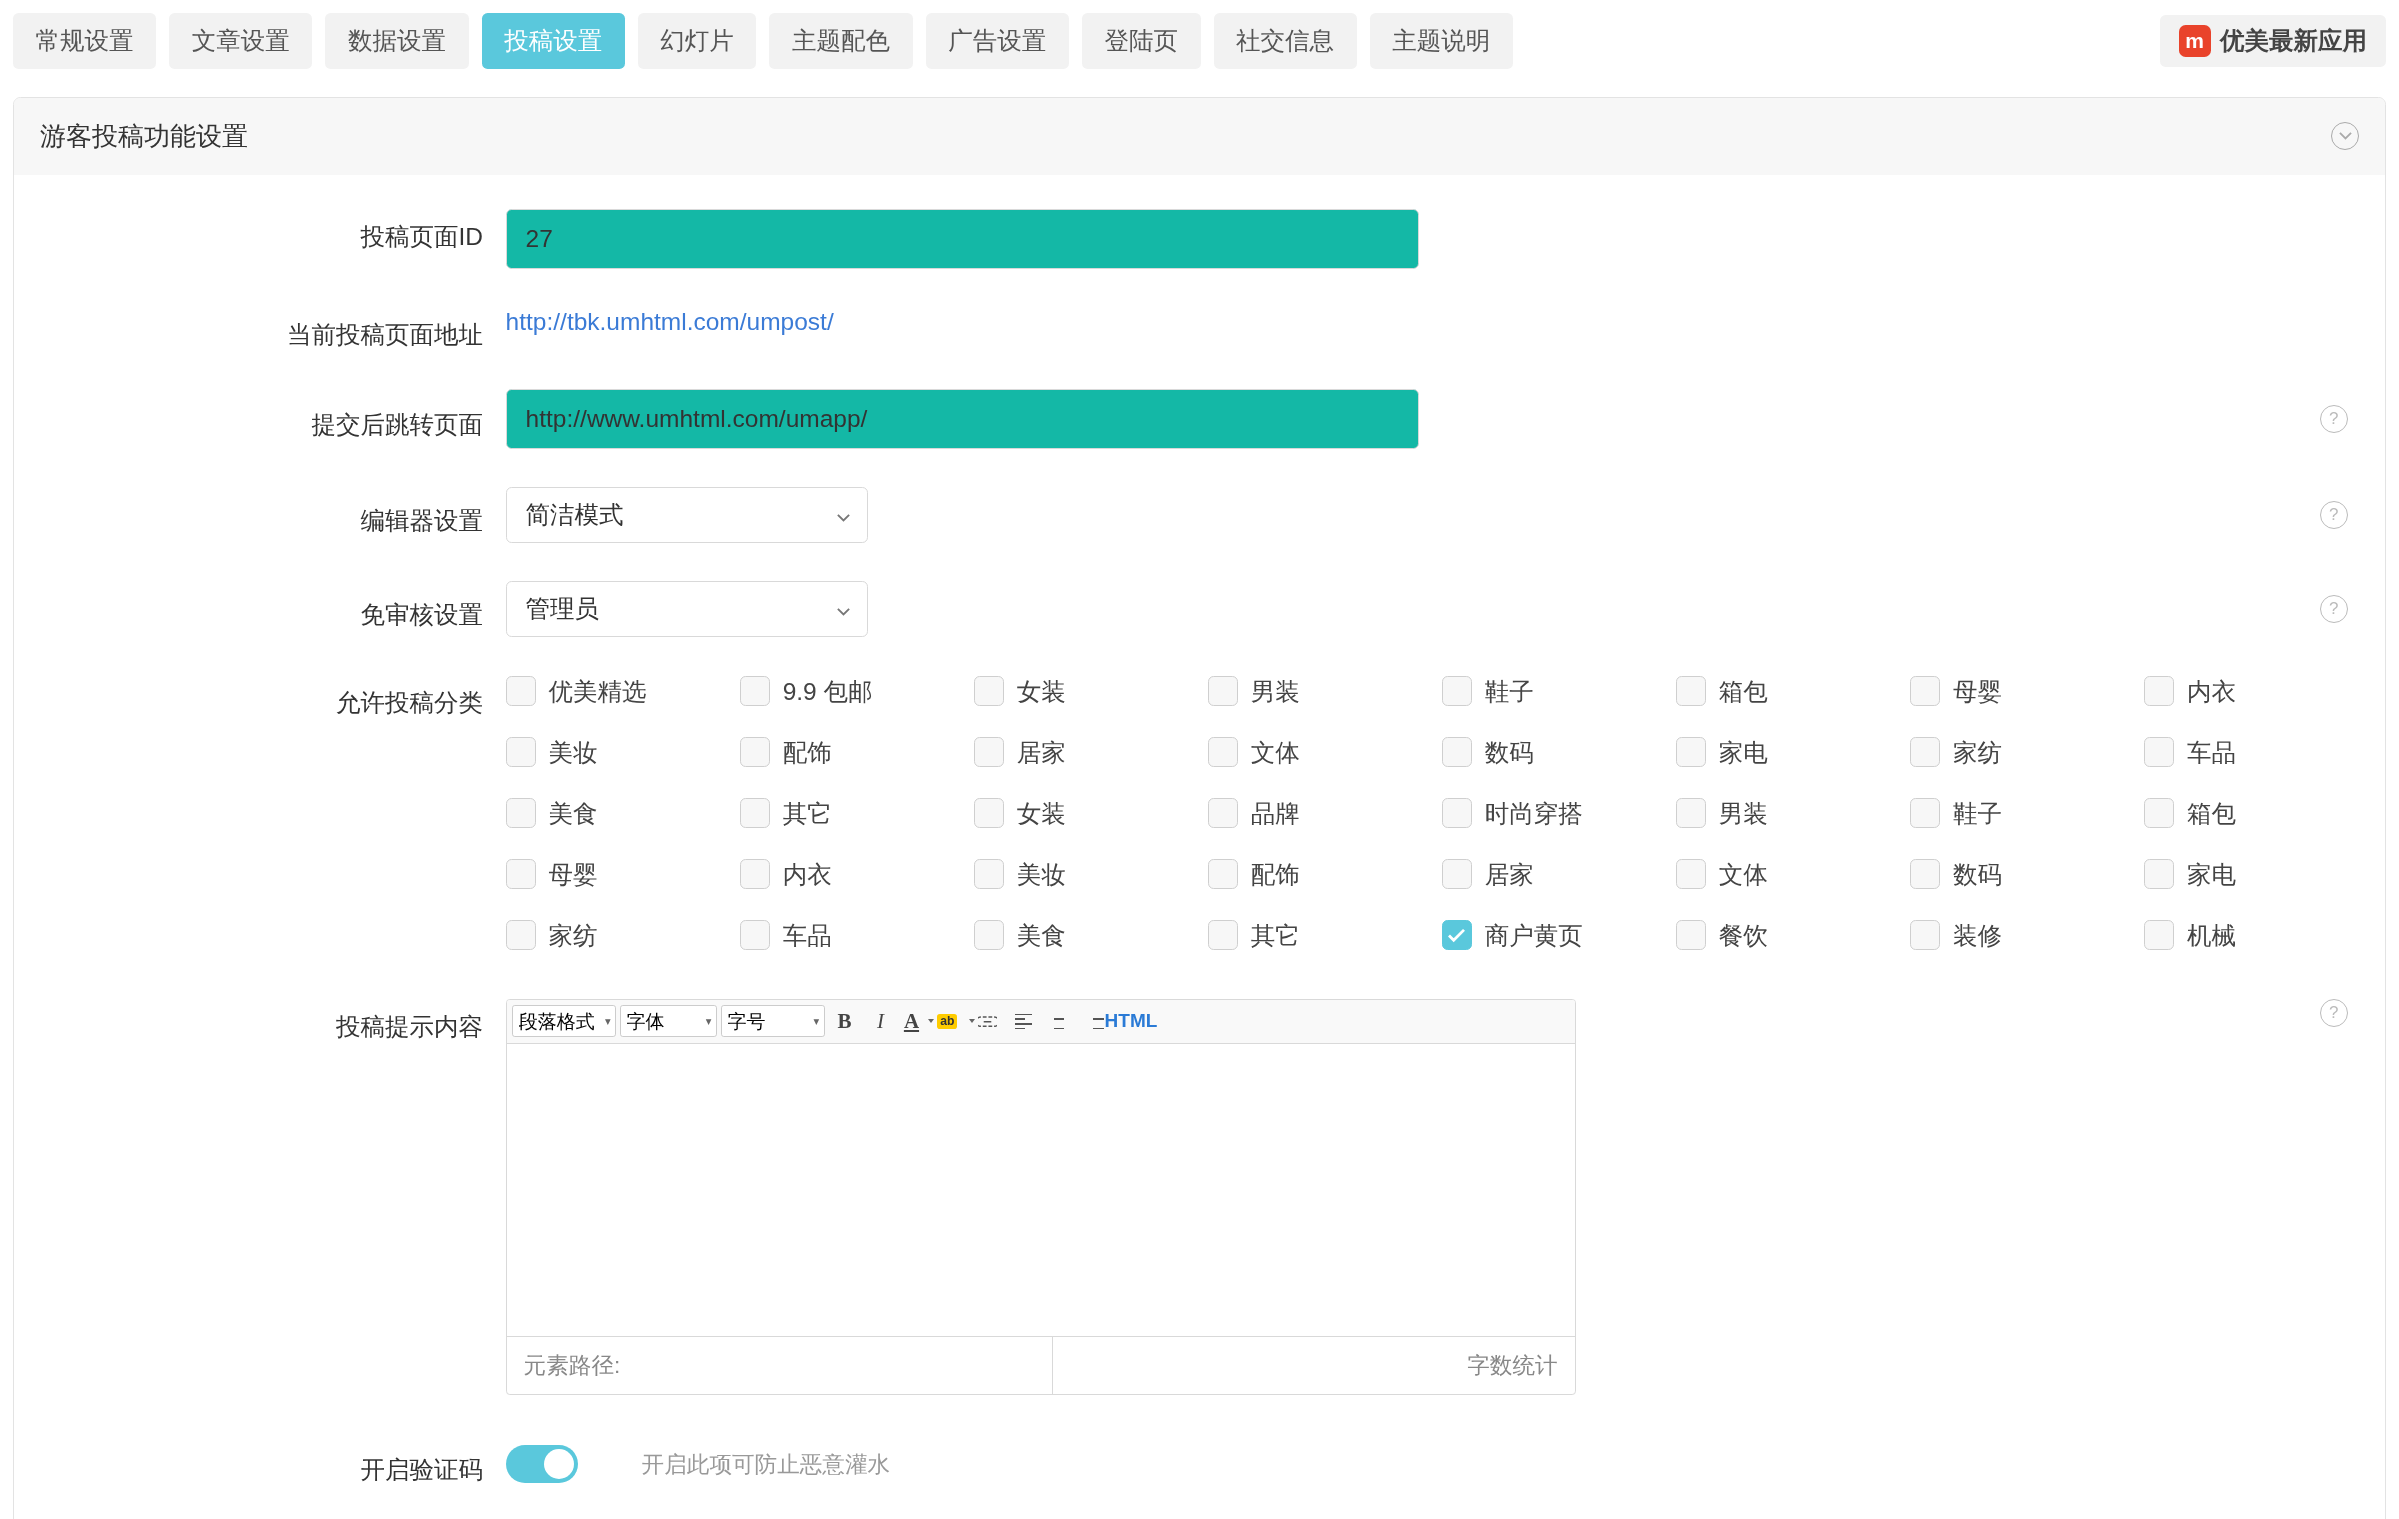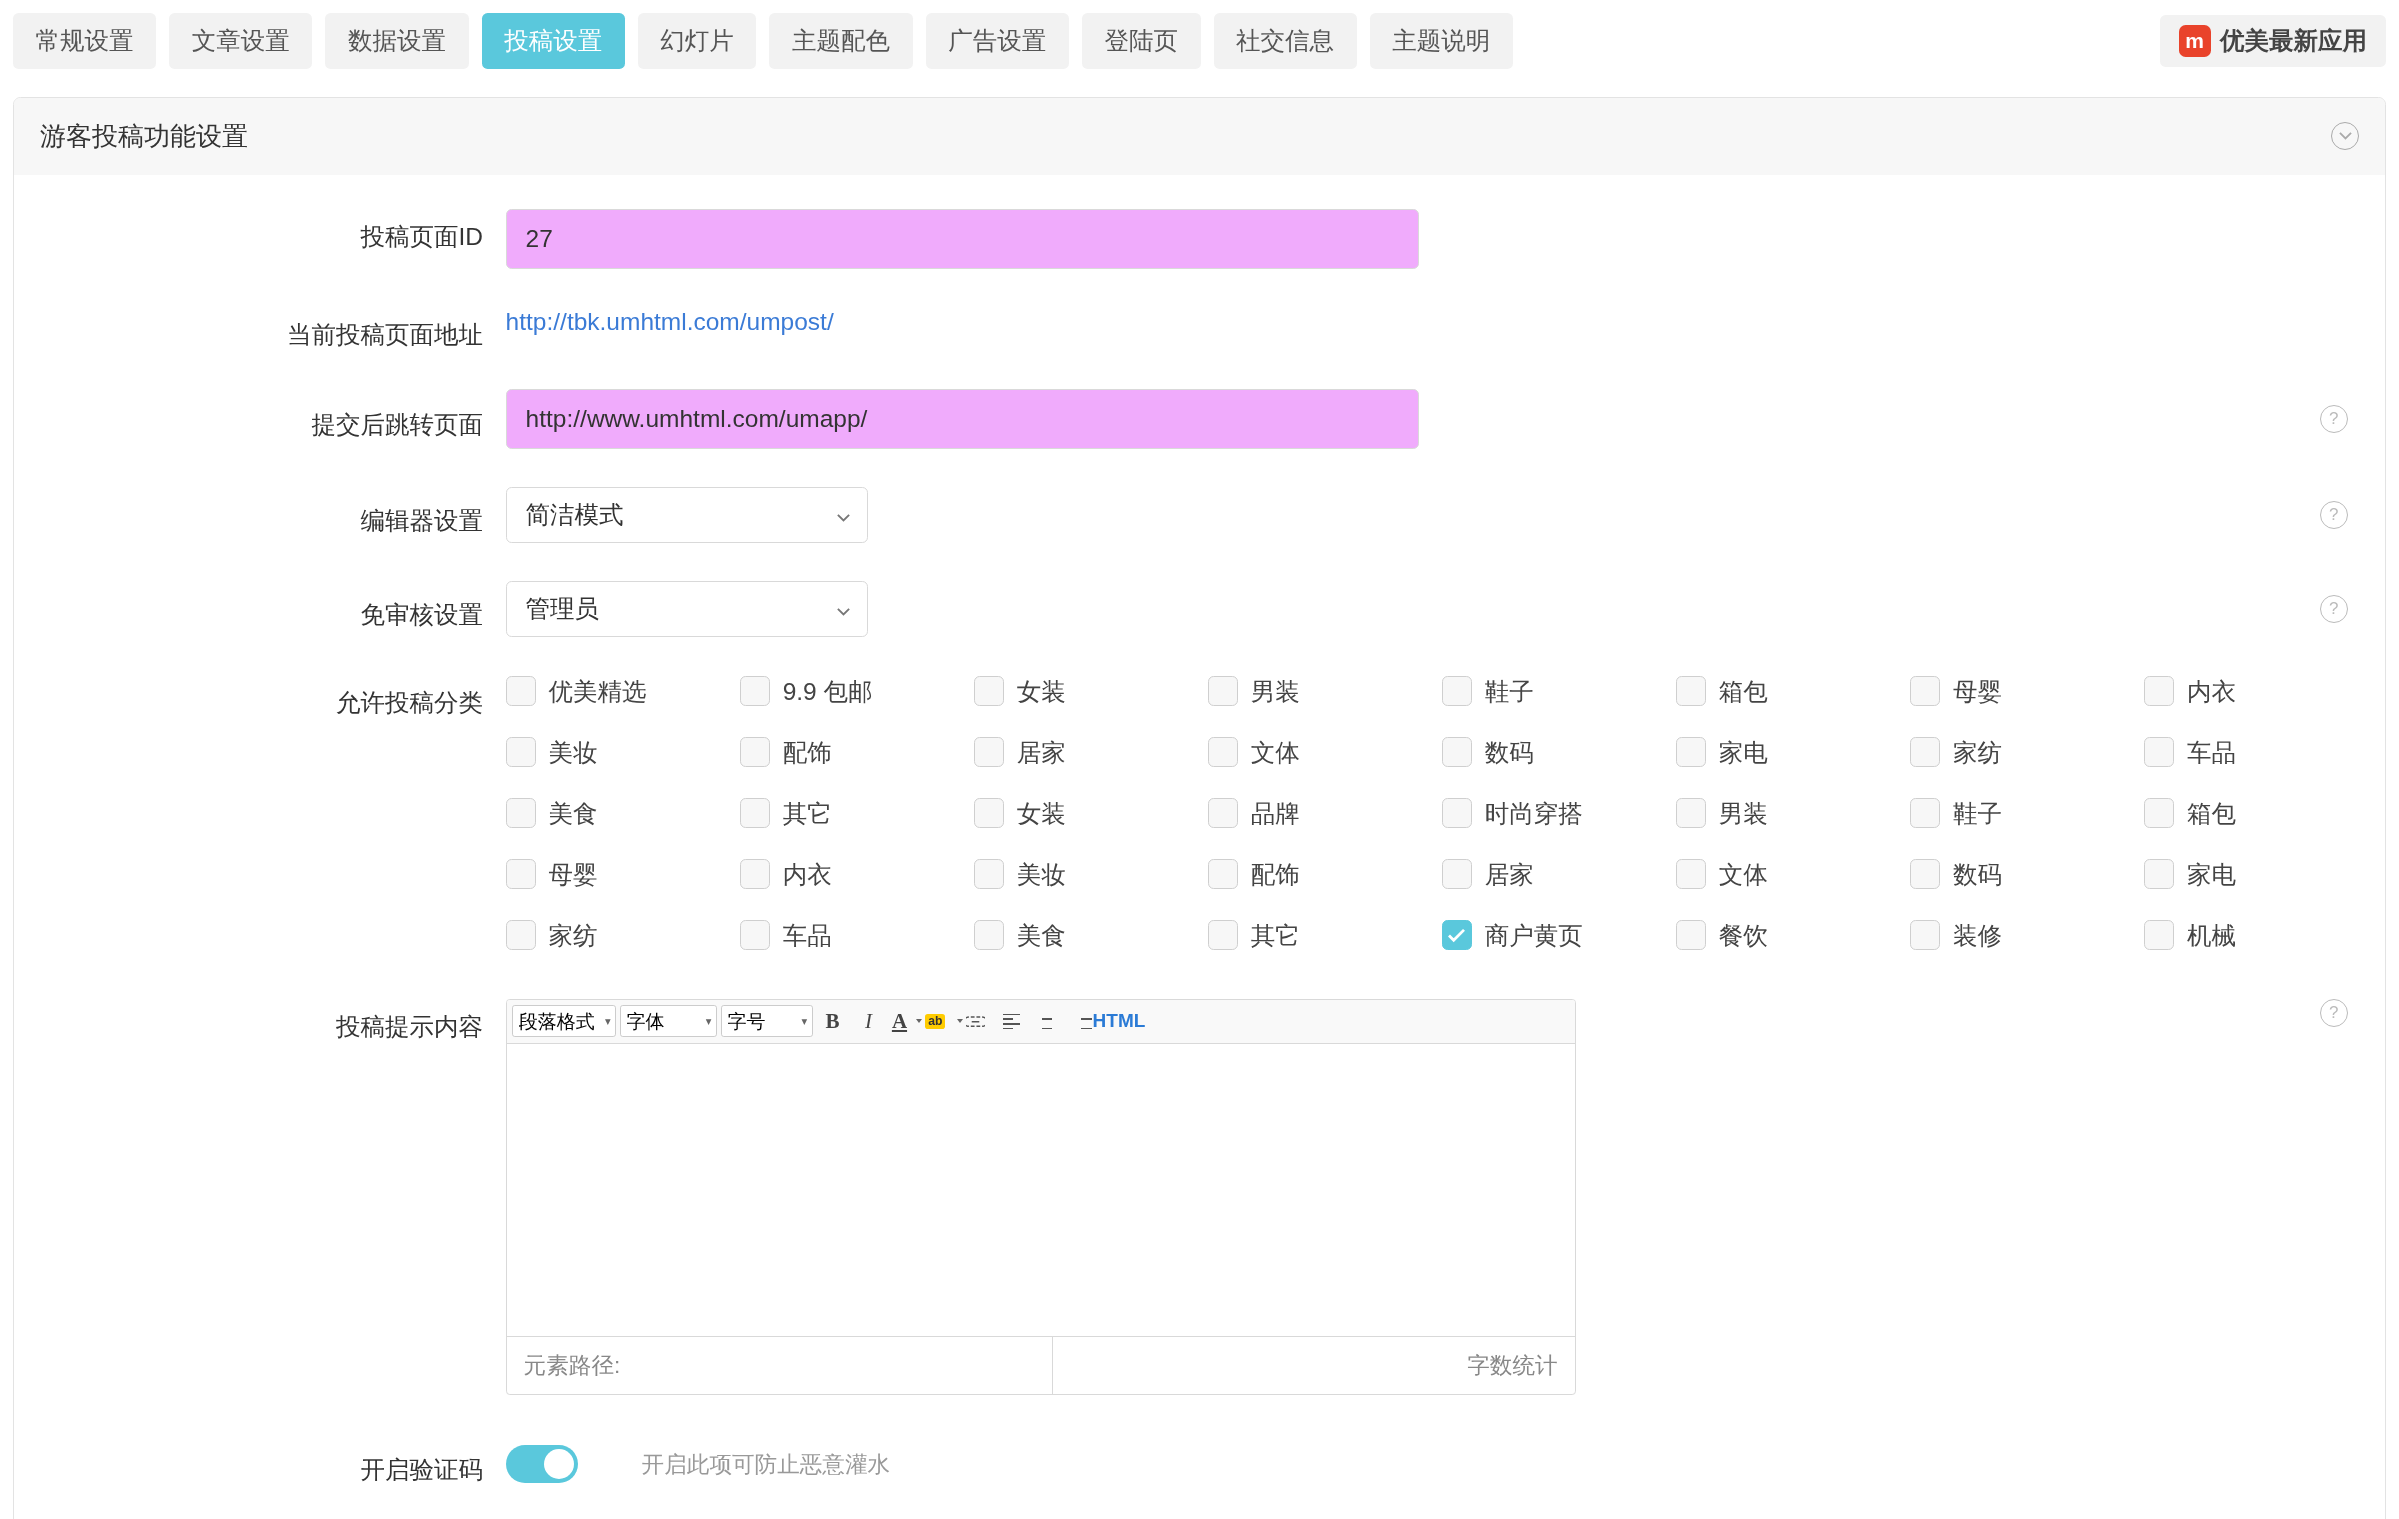--- a/index.html
+++ b/index.html
@@ -21,21 +21,21 @@
     .panel-body { padding: 34px 26px 47px; }
 
     
     .form-row { display: flex; align-items: flex-start; gap: 22.6px; margin-bottom: 38px; }
     .label { width: 443px; text-align: right; color: #333; font-size: 24.5px; padding-top: 11.3px; flex-shrink: 0; }
     .field { flex: 1; display: flex; align-items: center; gap: 34px; }
     .field-wide { width: 1070px; }
     .input-text {
       width: 100%; height: 60px; padding: 0 19px;
       border: 0.9px solid #d9d9d9; border-radius: 5.6px;
-      font-size: 24.5px; color: #333; background: #f0abfc;
+      font-size: 24.5px; color: #333; background: #14b8a6;
     }
     .link-text { color: #3b7bd6; font-size: 24.5px; padding-top: 1.9px; }
 
     .select-wrap { position: relative; width: 362px; }
     .select { width: 100%; height: 56px; padding: 0 47px 0 19px; border: 0.9px solid #d9d9d9; border-radius: 5.6px; font-size: 24.5px; background: #fff; appearance: none; cursor: pointer; color:#333; }
     .select-arrow { position: absolute; right: 17px; top: 50%; transform: translateY(-50%); pointer-events: none; color: #888; }
 
     .help-icon { width: 28px; height: 28px; border: 1.9px solid #bbb; border-radius: 50%; display: inline-flex; align-items: center; justify-content: center; color: #bbb; font-size: 17px; flex-shrink: 0; margin-left:auto; margin-right:7.5px; cursor: pointer;}
     .row-trail { flex:1; display:flex; justify-content:flex-end; padding-right:3.8px; }
 
@@ -351,21 +351,21 @@
       </div>
     </div>
 
     <div class="form-row" style="margin-top:47px;">
       <div class="label">投稿提示内容</div>
       <div class="field">
         <div class="editor">
           <div class="editor-toolbar">
             <span class="ed-sel-wrap"><select class="ed-sel" style="width:104px"><option>段落格式</option></select><span class="arrow">▾</span></span>
             <span class="ed-sel-wrap"><select class="ed-sel" style="width:97px"><option>字体</option></select><span class="arrow">▾</span></span>
-            <span class="ed-sel-wrap"><select class="ed-sel" style="width:92px"><option>字号</option></select><span class="arrow">▾</span></span>
+            <span class="ed-sel-wrap"><select class="ed-sel" style="width:104px"><option>字号</option></select><span class="arrow">▾</span></span>
             <span class="ed-btn ed-bold">B</span>
             <span class="ed-btn ed-italic">I</span>
             <span class="ed-btn ed-under ed-color" style="padding-right:9.4px;">A</span>
             <span class="ed-btn abc-wrap" style="padding-right:9.4px;">
                 <span class="abc-badge">ab</span>
               </span>
             <span class="ed-btn">
                 <svg width="19" height="11.3" viewBox="0 0 20 12">
                   <path d="M5 1 H9 M5 11 H9 M3 1 A5 5 0 0 0 3 11 M11 1 H15 M11 11 H15 M17 1 A5 5 0 0 1 17 11 M6 6 H14" fill="none" stroke="#555" stroke-width="1.6"></path>
                 </svg>

